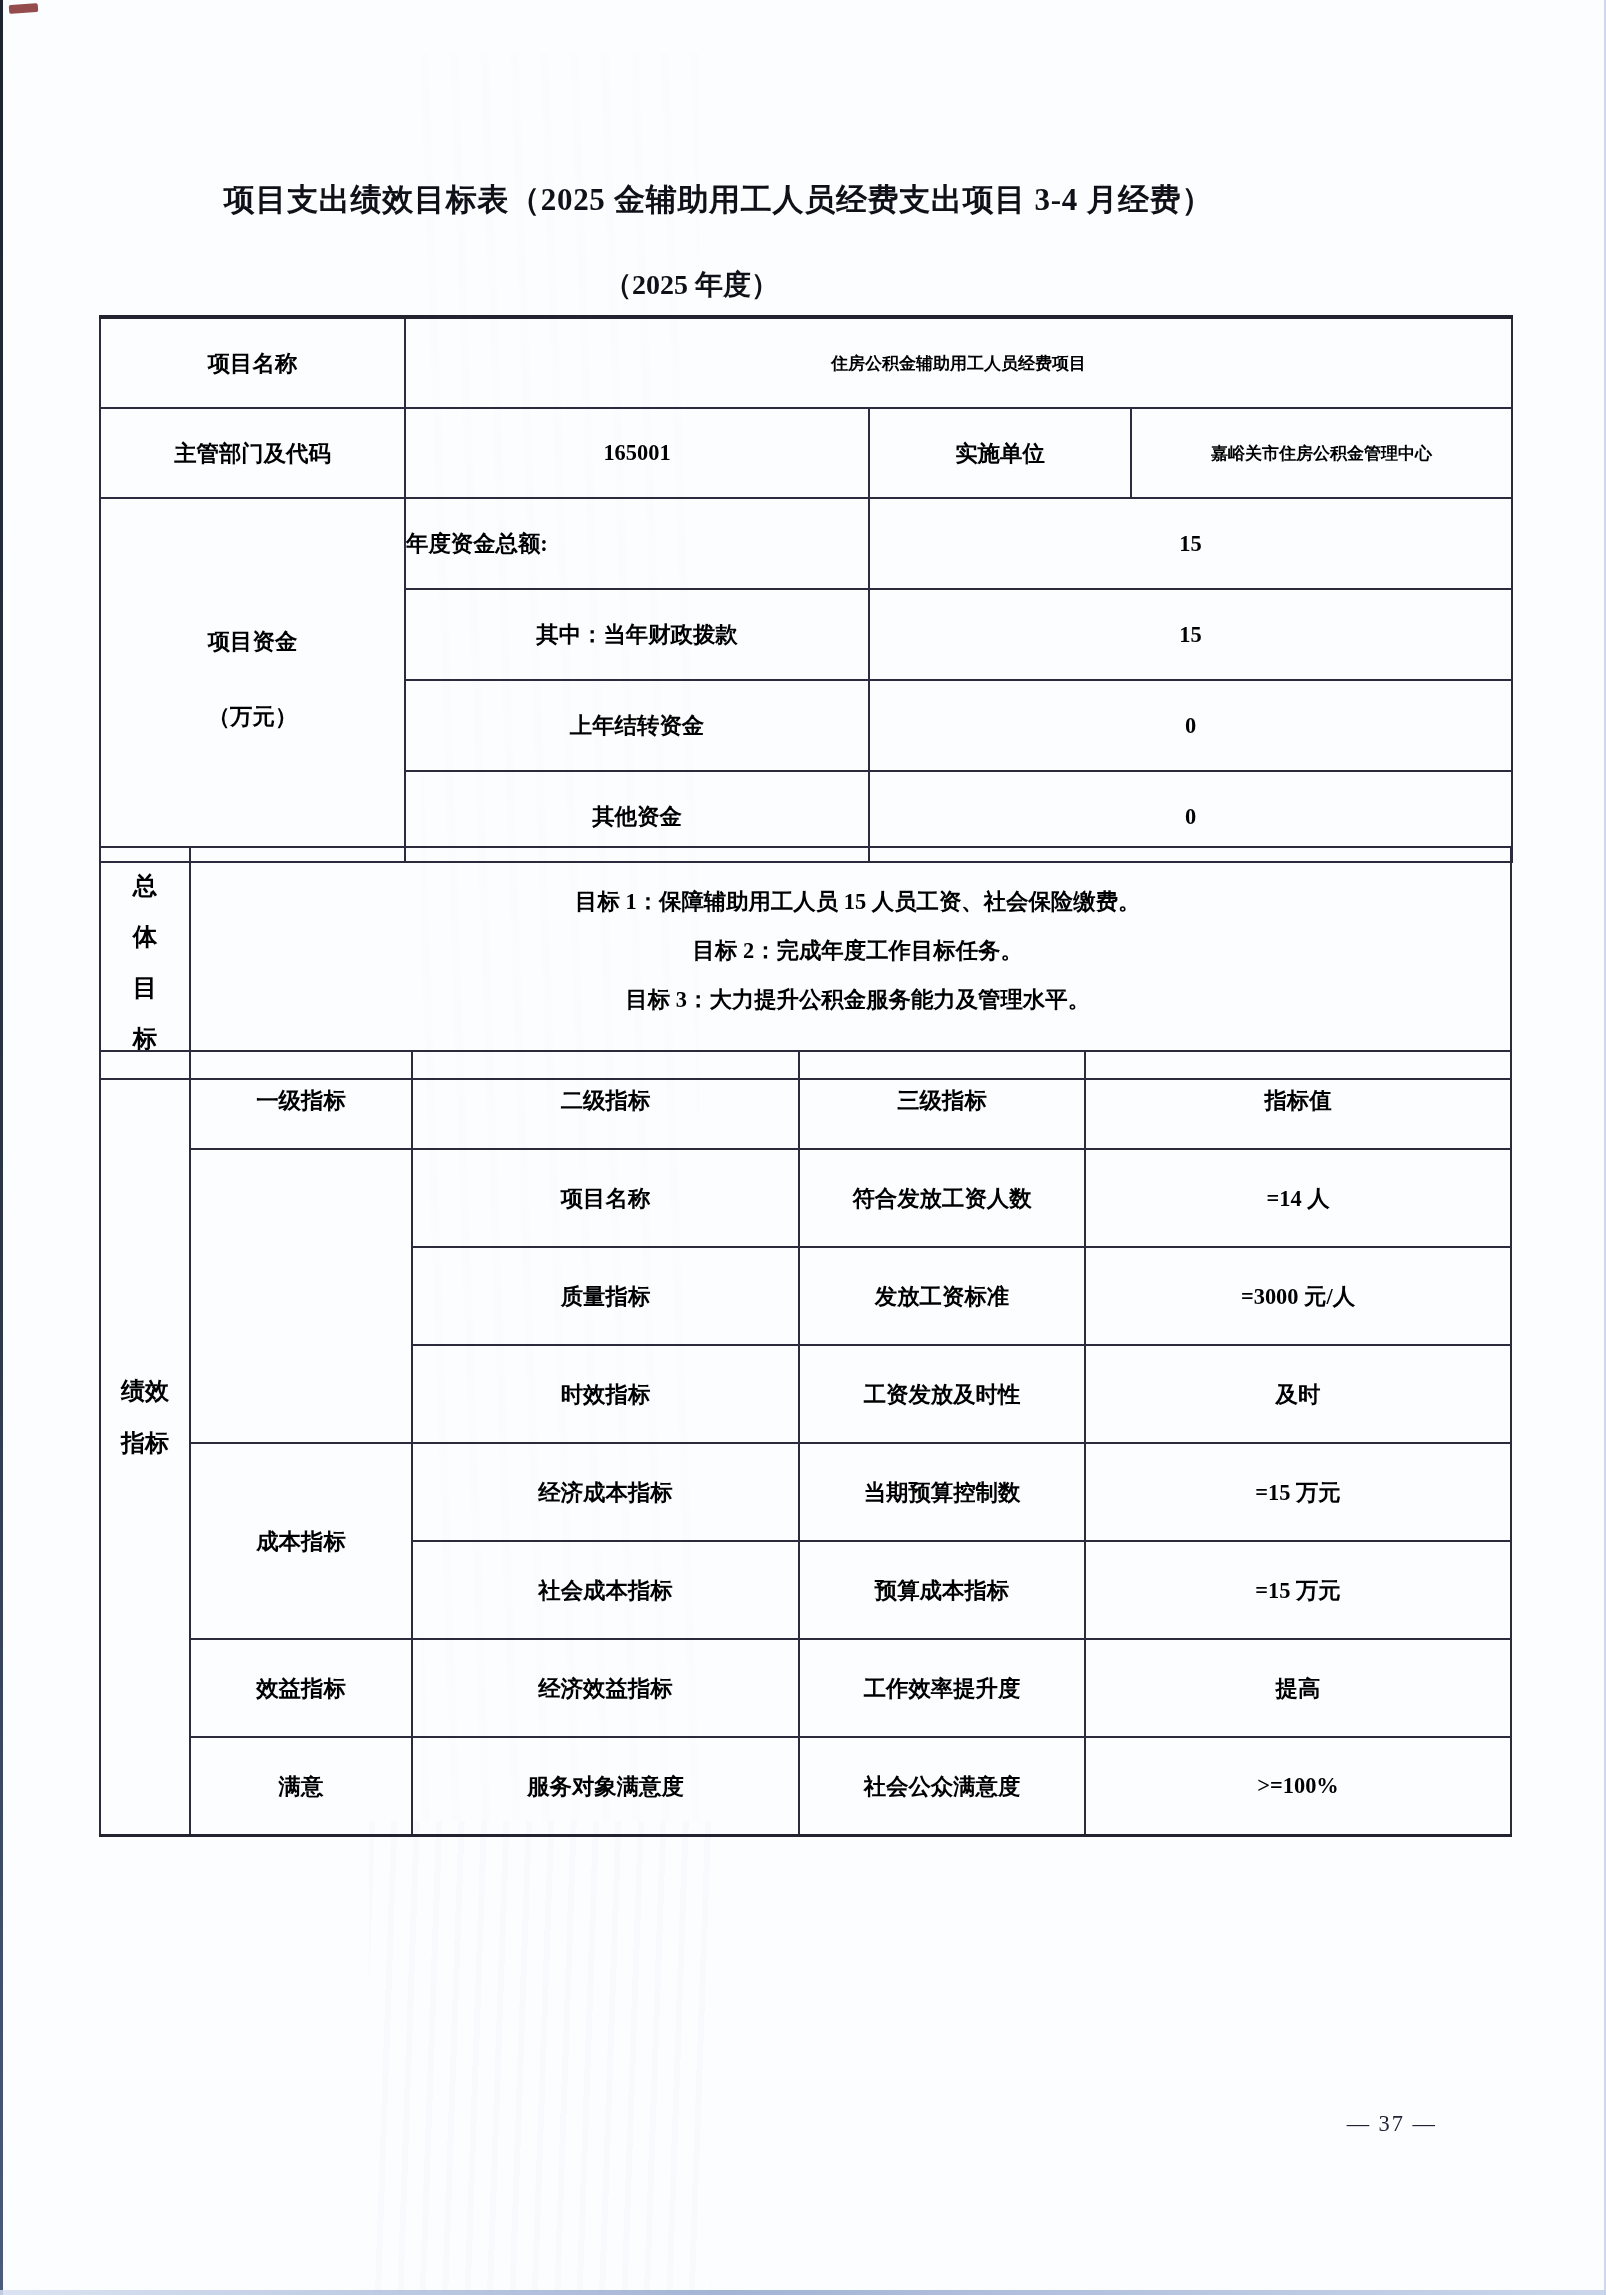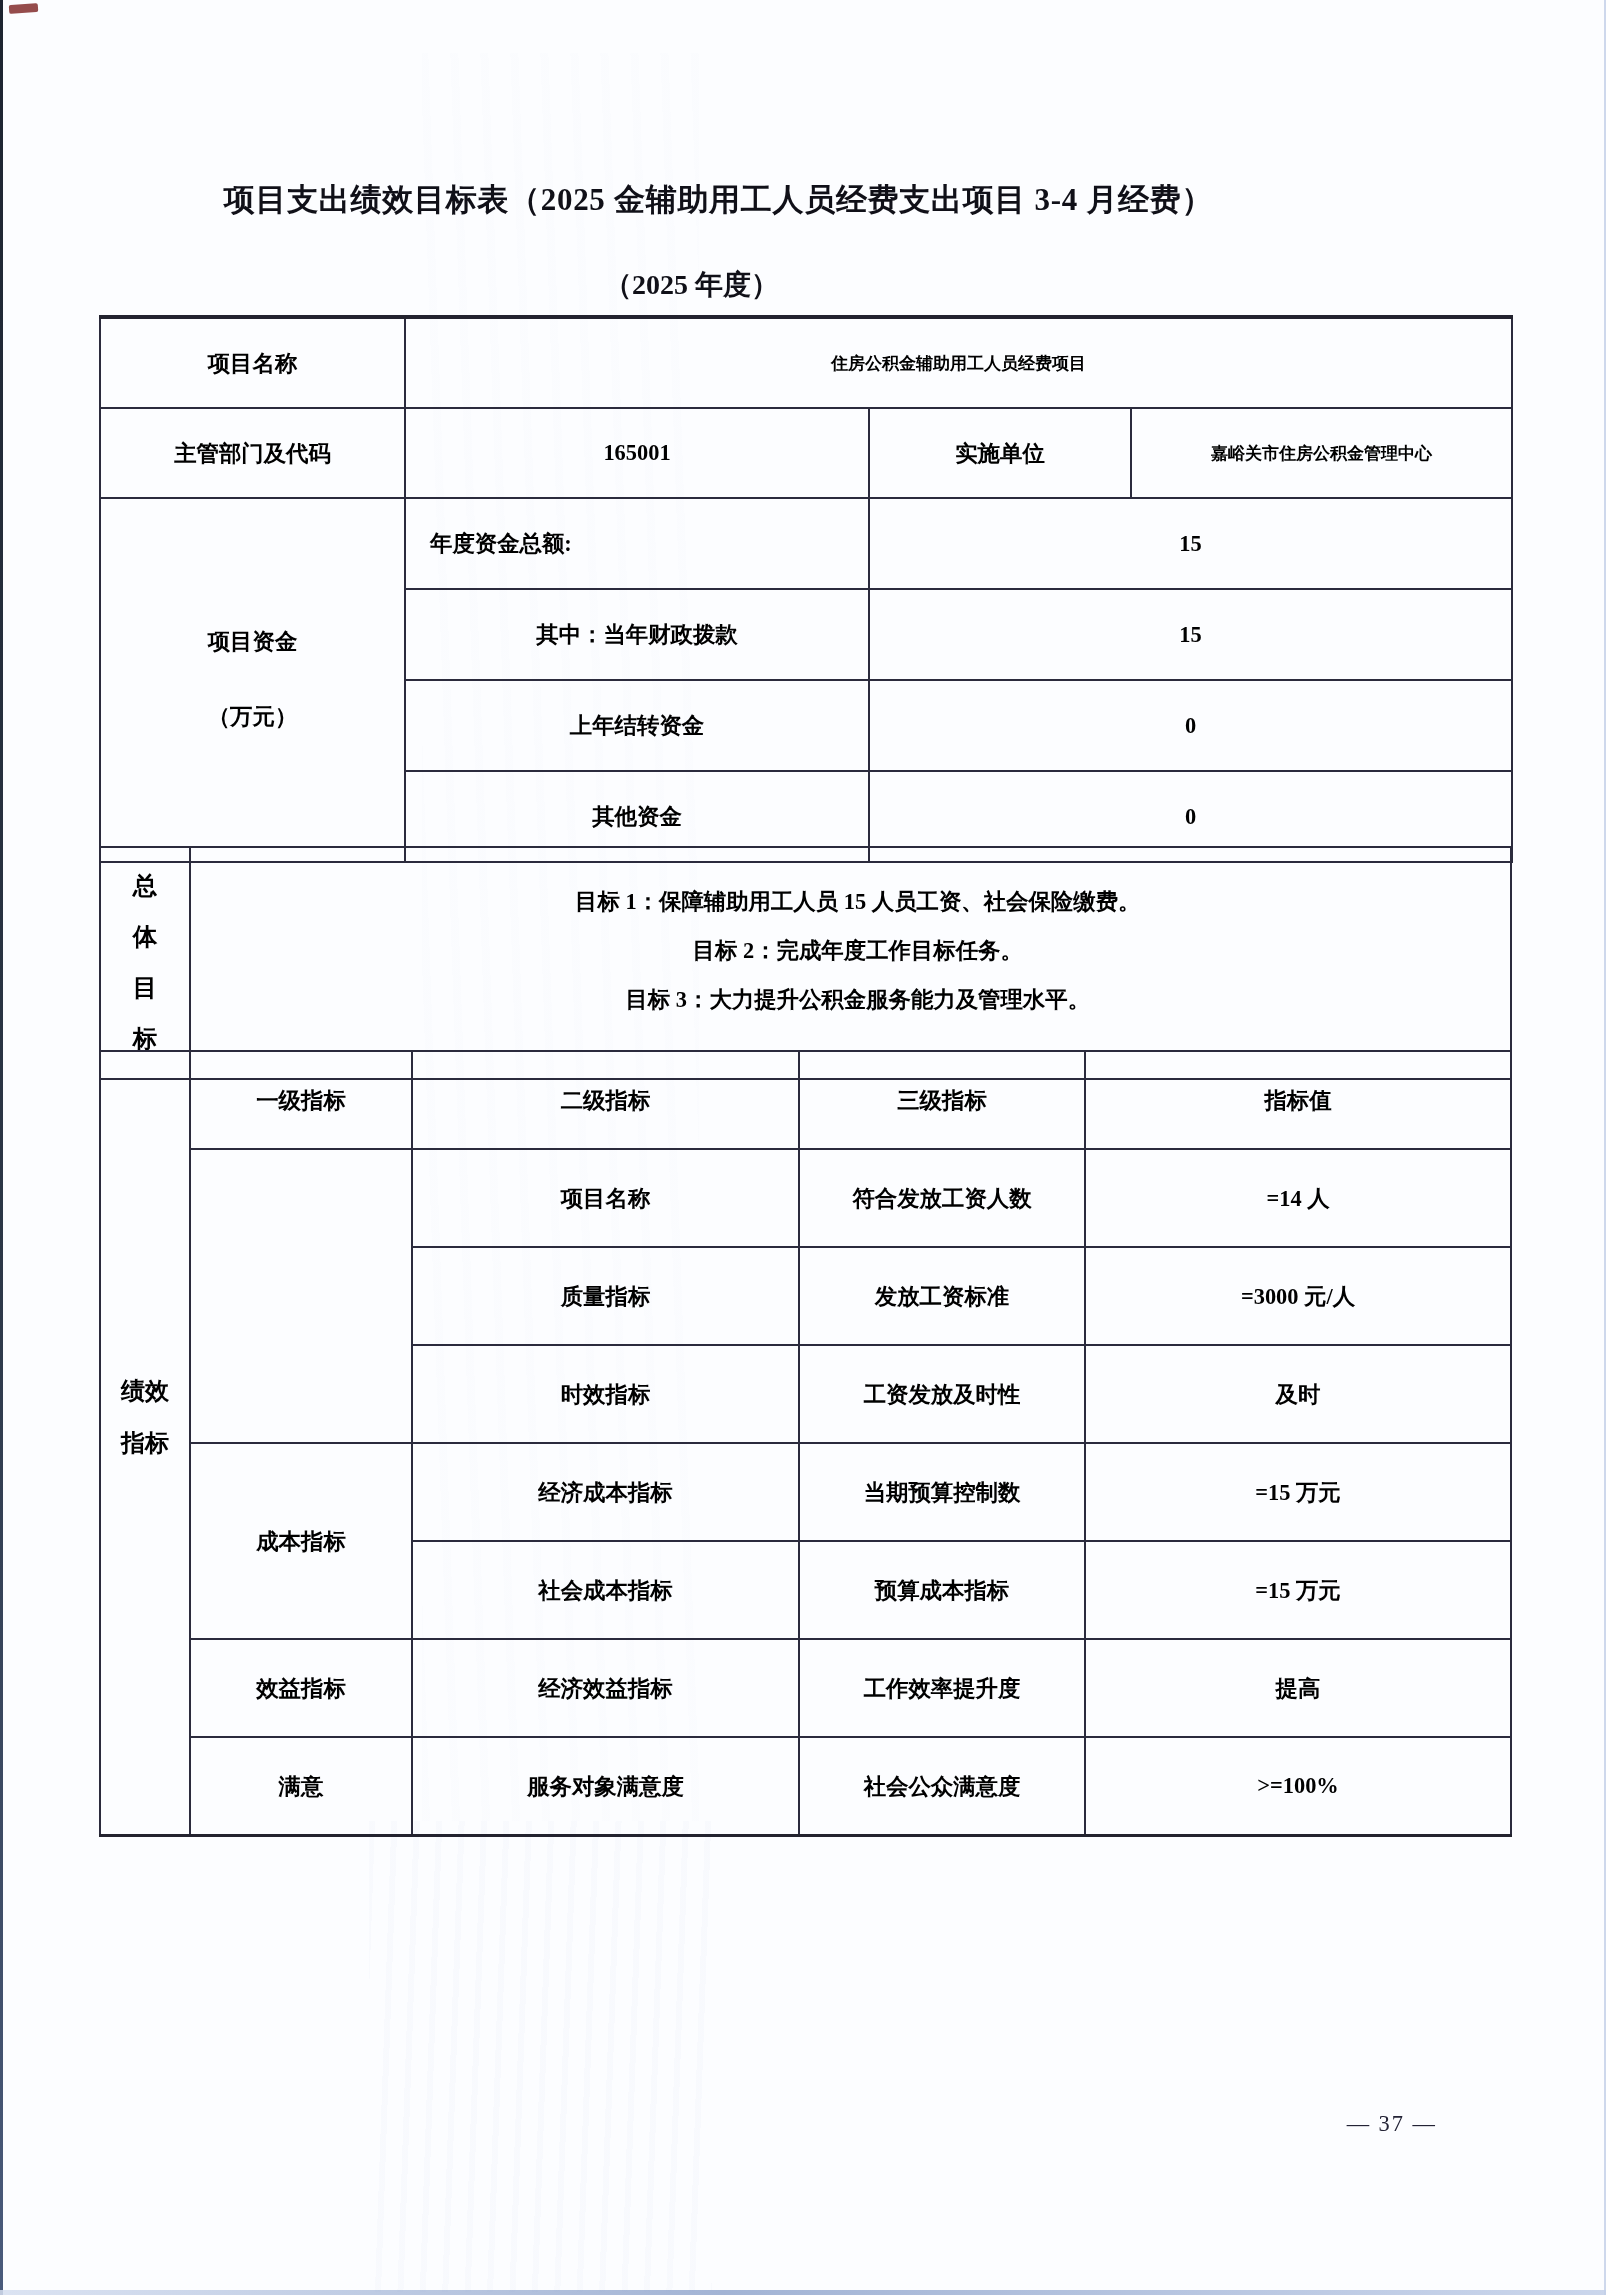--- a/index.html
+++ b/index.html
@@ -35,21 +35,21 @@
   .t1{top:315px;border-top:4px solid #23232f;}
   .t2{top:846px;}
   .t3{top:1050px;border-bottom:3.3px solid #23232f;}
   .r134 td{height:88px;}
   .r133 td{height:88px;}
   .r135 td{height:89px;}
   .r304 td{height:201px;}
   .r145 td{height:96px;}
   .bold{font-weight:700;font-size:17px;}
   .num{font-weight:600;}
-  .fund-label-left{text-align:left;padding-left:24px;}
+  .fund-label-left{text-align:left;padding-left:0;}
   .two-line span{display:block;line-height:1.1;}
   .two-line span+span{margin-top:50px;}
   .vchars{display:flex;flex-direction:column;justify-content:space-evenly;
     align-items:center;height:100%;}
   .vchars span{font-size:24.4px;font-weight:600;line-height:1;}
   .goals-cell{text-align:center;vertical-align:top;padding:29px 0 0 14.5px;}
   .goal-line{font-size:22.4px;font-weight:600;line-height:49px;}
   .vlabel2{vertical-align:middle;}
   .vlabel2 .inner{display:flex;flex-direction:column;align-items:center;
     gap:28px;position:relative;top:-26px;}

